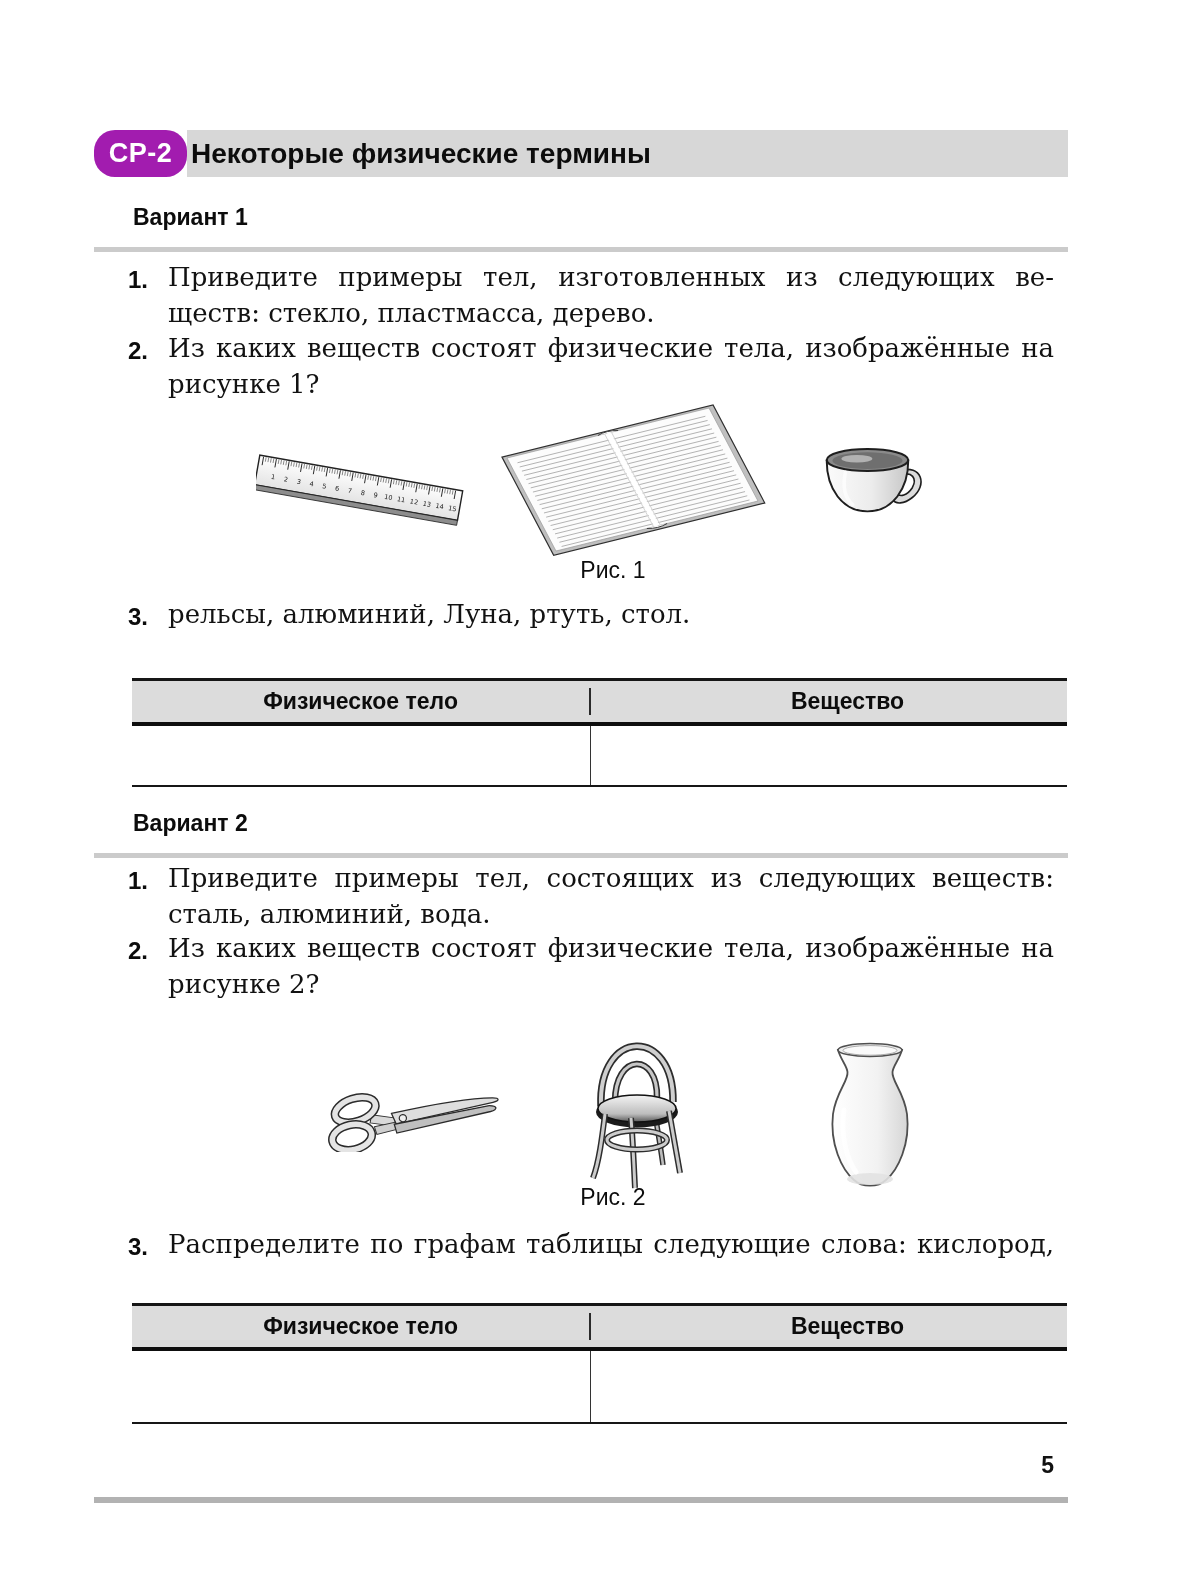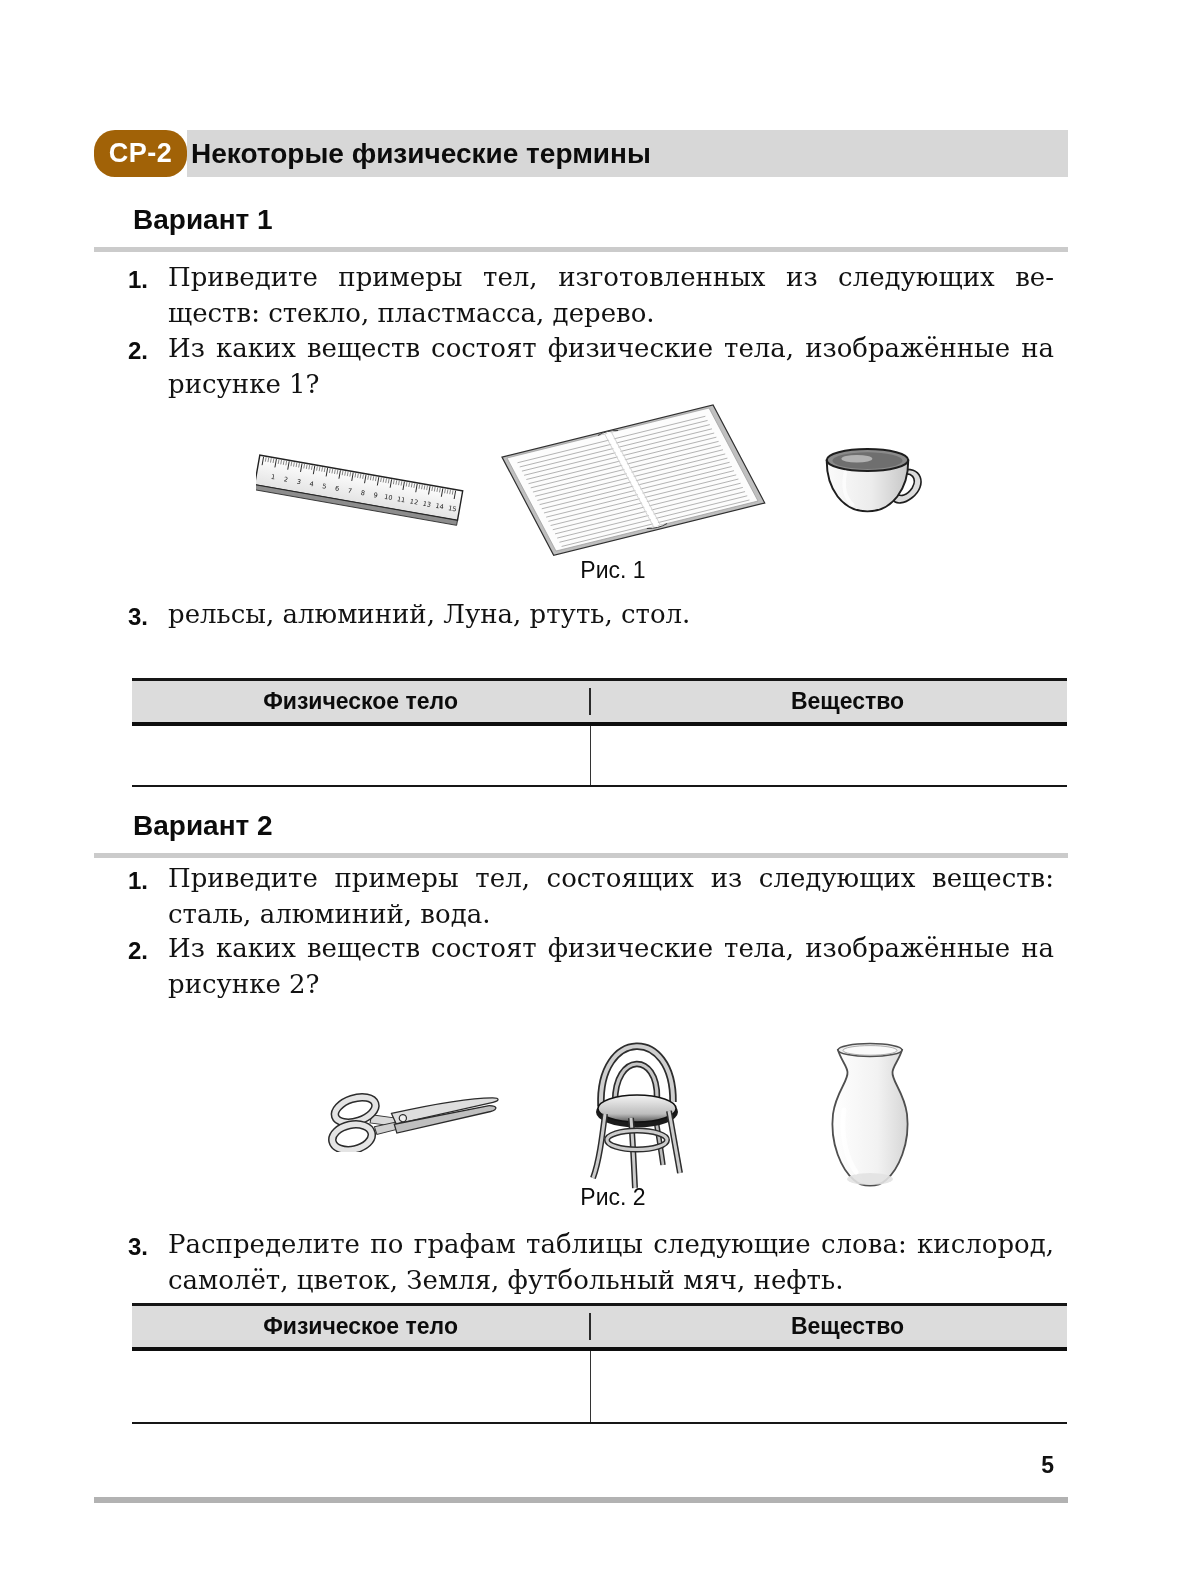--- a/index.html
+++ b/index.html
@@ -4,31 +4,31 @@
 <style>
   html,body{margin:0;padding:0;background:#ffffff;}
   #page{
     position:relative;width:1200px;height:1596px;background:#ffffff;overflow:hidden;
     font-family:"DejaVu Serif", serif;color:#101010;
   }
 
   
   .header-band{position:absolute;left:94px;top:130px;width:974px;height:47px;display:flex;}
   .hdr-badge{
-    width:93px;background:#a16207;color:#ffffff;display:flex;align-items:center;justify-content:center;
+    width:93px;background:#a21caf;color:#ffffff;display:flex;align-items:center;justify-content:center;
     font-family:"Liberation Sans",sans-serif;font-weight:bold;font-size:27px;letter-spacing:.5px;border-radius:21px;
   }
   .hdr-title{
     flex:1;background:#d7d7d7;display:flex;align-items:center;padding-left:4px;
     font-family:"Liberation Sans",sans-serif;font-weight:bold;font-size:28px;color:#0c0c0c;
   }
 
   .variant-heading{
     position:absolute;left:133px;font-family:"Liberation Sans",sans-serif;
-    font-weight:bold;font-size:28px;color:#0c0c0c;
+    font-weight:bold;font-size:23px;color:#0c0c0c;
   }
   #vh1{top:204px;} #vh2{top:810px;}
   .gray-rule{position:absolute;left:94px;width:974px;height:5px;background:#cbcbcb;}
   #rule1{top:247px;} #rule2{top:853px;}
 
   
   .question{position:absolute;left:168px;width:886px;font-size:26px;line-height:35.5px;color:#121212;}
   .qnum{
     position:absolute;left:-40px;top:2px;font-family:"Liberation Sans",sans-serif;
     font-weight:bold;font-size:24px;color:#0c0c0c;
@@ -342,21 +342,20 @@
     <ellipse cx="50" cy="10.4" rx="27" ry="4.8" fill="#fafafa" stroke="#9a9a9a" stroke-width="0.8"></ellipse>
     <ellipse cx="50" cy="139" rx="23" ry="6" fill="#e2e2e2" opacity="0.9"></ellipse>
     <path d="M24,70 C20,95 27,120 36,132" fill="none" stroke="#ffffff" stroke-width="5" opacity="0.8" stroke-linecap="round"></path>
   </svg>
 
   <div class="fig-caption" id="cap2">Рис. 2</div>
 
   <div class="question" id="q3b">
     <span class="qnum">3.</span>
     <div class="jline">Распределите по графам таблицы следующие слова: кислород,</div>
-    <div>самолёт, цветок, Земля, футбольный мяч, нефть.</div>
   </div>
 
   <div class="tbl" id="tbl2">
     <div class="tbl-head">
       <div class="cell c1">Физическое тело</div>
       <div class="cell c2">Вещество</div>
     </div>
     <div class="tbl-body">
       <div class="c1"></div>
       <div class="c2"></div>

